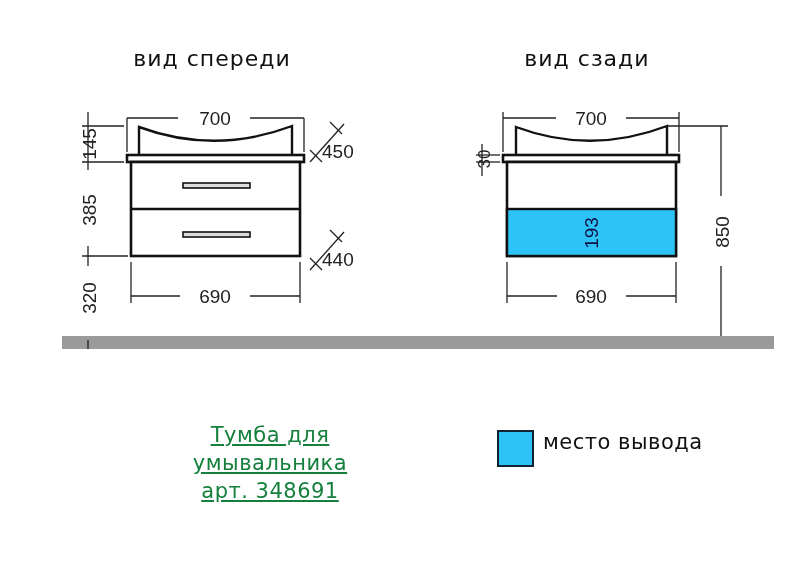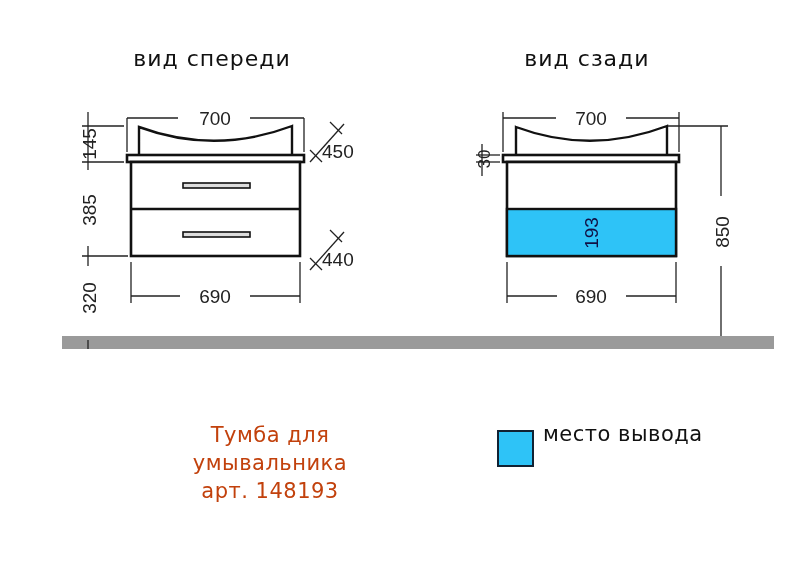--- a/index.html
+++ b/index.html
@@ -3,22 +3,22 @@
 <meta charset="utf-8">
 <style>
   html, body { margin: 0; padding: 0; background: #ffffff; }
   body { width: 807px; height: 575px; position: relative; overflow: hidden; font-family: "DejaVu Sans", sans-serif; color: #111; }
   svg { position: absolute; left: 0; top: 0; }
   .title { font-family: "DejaVu Sans", sans-serif; font-size: 22px; fill: #111; letter-spacing: 1px; }
   .dim { font-family: "Liberation Sans", sans-serif; font-size: 19px; fill: #222; }
   .dimr { font-family: "Liberation Sans", sans-serif; font-size: 19px; fill: #222; }
   .line { stroke: #222; stroke-width: 1.3; fill: none; }
   .thick { stroke: #111; stroke-width: 2.6; fill: #fff; }
-  .caption { position: absolute; font-family: "DejaVu Sans", sans-serif; font-size: 21px; line-height: 28px; color: #c2410c; text-align: center; letter-spacing: 0.5px; }
-  .legend-text { position: absolute; font-family: "DejaVu Sans", sans-serif; font-size: 21px; line-height: 30px; color: #111; letter-spacing: 0.5px; }
+  .caption { position: absolute; font-family: "DejaVu Sans", sans-serif; font-size: 21px; line-height: 28px; color: #15803d; text-align: center; letter-spacing: 0.5px; text-decoration: underline; }
+  .legend-text { position: absolute; font-family: "DejaVu Sans", sans-serif; font-size: 21px; line-height: 30px; color: #111; letter-spacing: 0.5px; margin-top: 8px; }
   .legend-swatch { position: absolute; border: 2px solid #123; box-sizing: border-box; }
 </style>
 </head>
 <body>
 
 <svg width="807" height="575" viewBox="0 0 807 575">
 
   <rect x="62" y="336" width="712" height="13" fill="#9A9A9A"></rect>
 
   <g>
@@ -98,19 +98,19 @@
     <line class="line" x1="676" y1="262" x2="676" y2="303"></line>
     <line class="line" x1="507" y1="296" x2="557" y2="296"></line>
     <line class="line" x1="626" y1="296" x2="676" y2="296"></line>
     <text class="dim" x="591" y="303" text-anchor="middle">690</text>
   </g>
 </svg>
 
 <div class="caption" style="left:110px; top:421px; width:320px;">
   <div>Тумба для</div>
   <div>умывальника</div>
-  <div>арт. 148193</div>
+  <div>арт. 348691</div>
 </div>
 
 <div class="legend-swatch" style="left:497px; top:430px; width:37px; height:37px; background:#2EC3F7;"></div>
 <div class="legend-text" style="left:543px; top:419px;">
   <div>место вывода</div>
 </div>
 
 </body></html>

